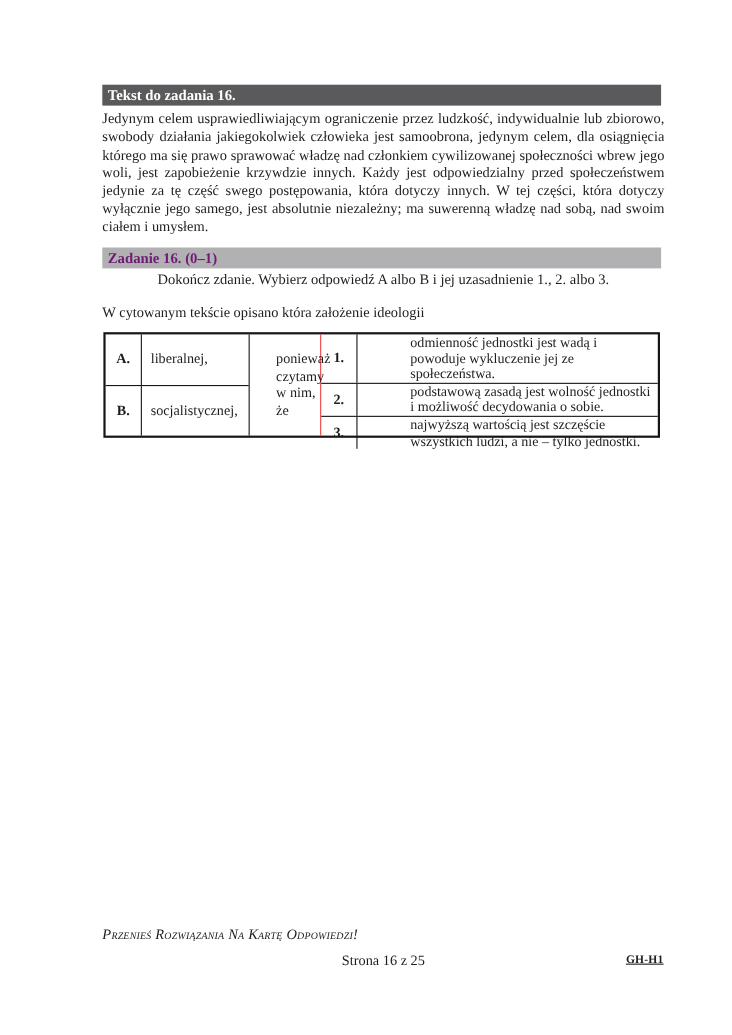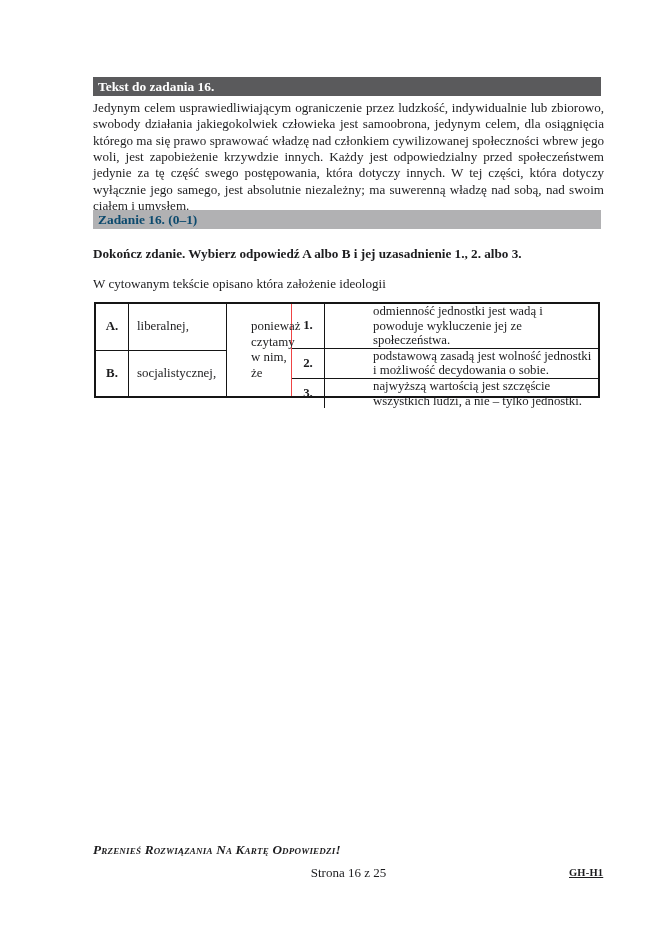--- a/index.html
+++ b/index.html
@@ -16,29 +16,29 @@
     color:var(--ink);
     overflow:hidden;
   }
   .abs{position:absolute;}
   .bar{
     left:93px;width:503px;height:18px;
     padding:1px 0 0 5px;
     font-size:13.4px;font-weight:bold;line-height:17px;
   }
   .bar-dark{top:77px;background:var(--dark-bar);color:#ffffff;}
-  .bar-light{top:210px;background:var(--light-bar);color:#0c4a6e;}
+  .bar-light{top:225px;background:var(--light-bar);color:#701a75;}
   .source-par{
     top:100px;left:93px;width:511px;
     font-size:13.1px;line-height:16.35px;
     text-align:justify;
   }
   .instruction{
     top:246px;left:93px;width:511px;
-    font-size:13.2px;font-weight:bold;line-height:16px;
+    font-size:13.2px;font-weight:normal;line-height:16px;text-align:center;
   }
   .intro{
     top:276px;left:93px;width:511px;
     font-size:13.1px;line-height:16px;
   }
   
   .answer-table{
     top:302px;left:94px;width:506px;height:96px;
     display:flex;
     border:2px solid #151515;
@@ -73,21 +73,21 @@
     font-weight:bold;box-sizing:border-box;
   }
   .cell-just{
     flex:1;display:flex;align-items:center;
     padding-left:8px;padding-right:4px;
     line-height:14.6px;font-size:12.8px;box-sizing:border-box;margin-left:40px;
   }
   
   .transfer-note{
     top:842px;left:93px;width:511px;
-    font-style:italic;font-weight:bold;
+    font-style:italic;font-weight:normal;
     font-variant:small-caps;
     font-size:13.2px;letter-spacing:0.2px;
   }
   .page-number{
     top:865px;left:93px;width:511px;
     text-align:center;font-size:13px;
   }
   .doc-code{
     top:867px;left:569px;
     font-weight:bold;font-size:10.5px;letter-spacing:0.2px;text-decoration:underline;

